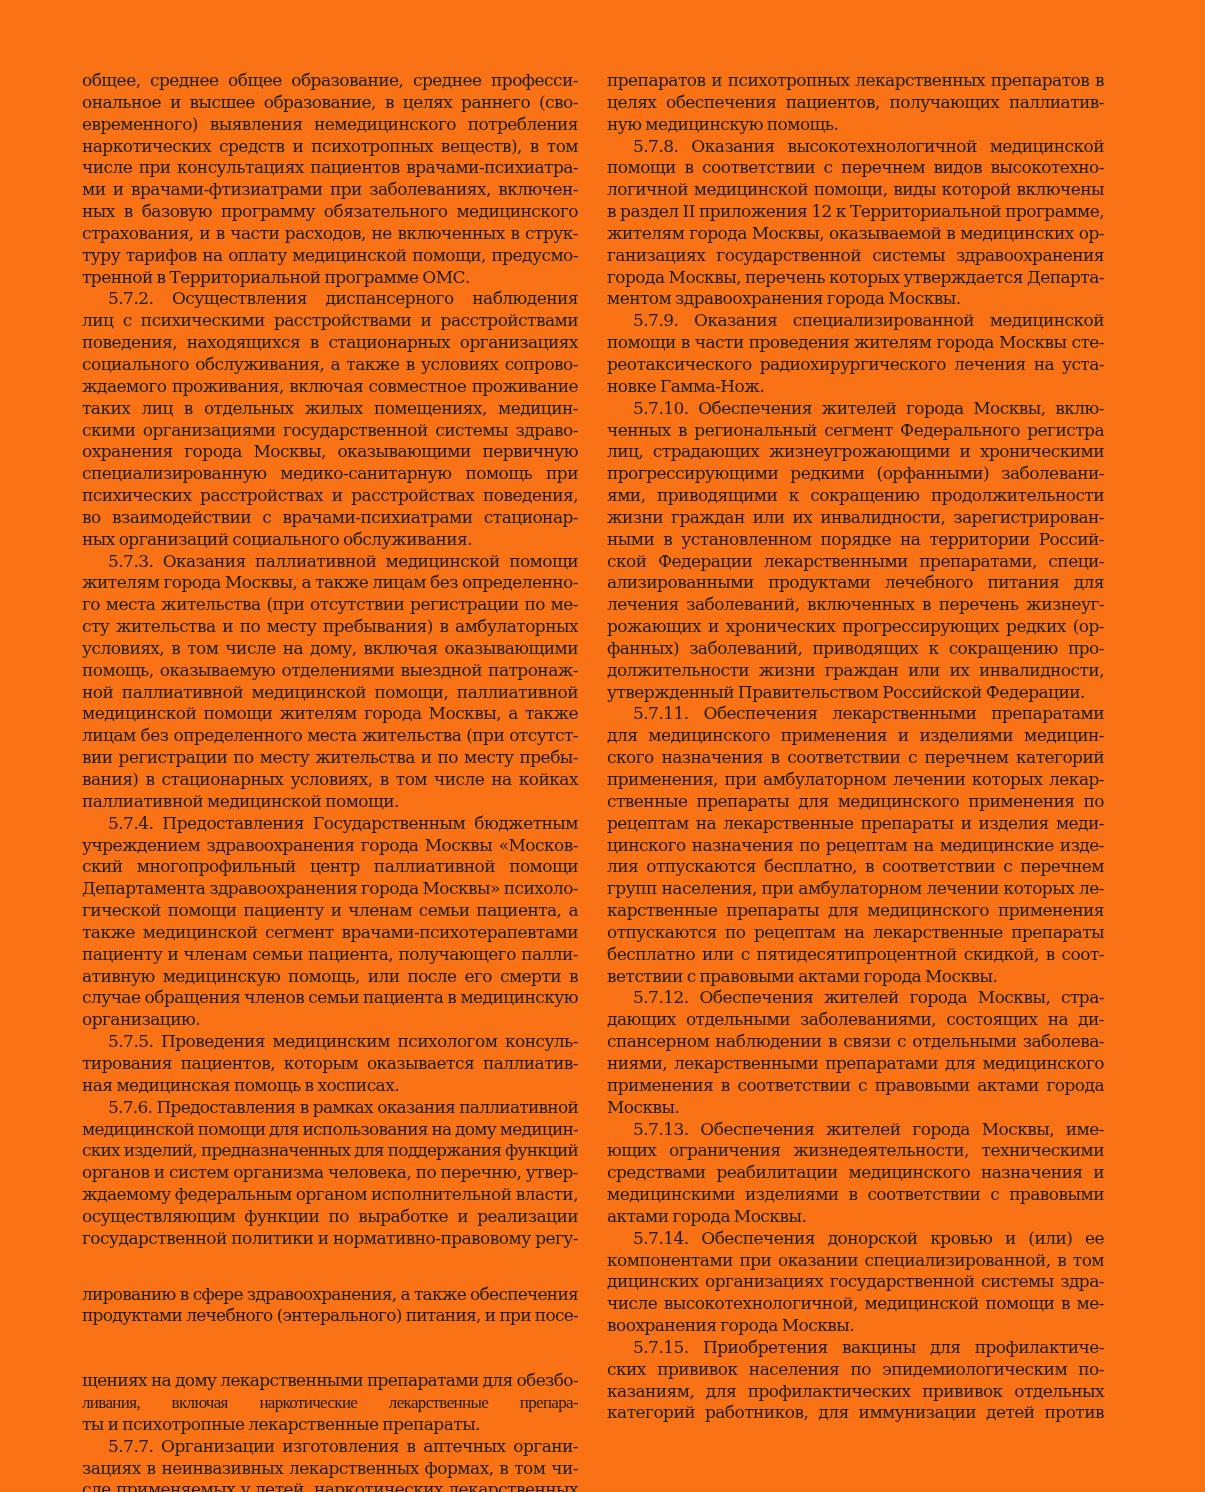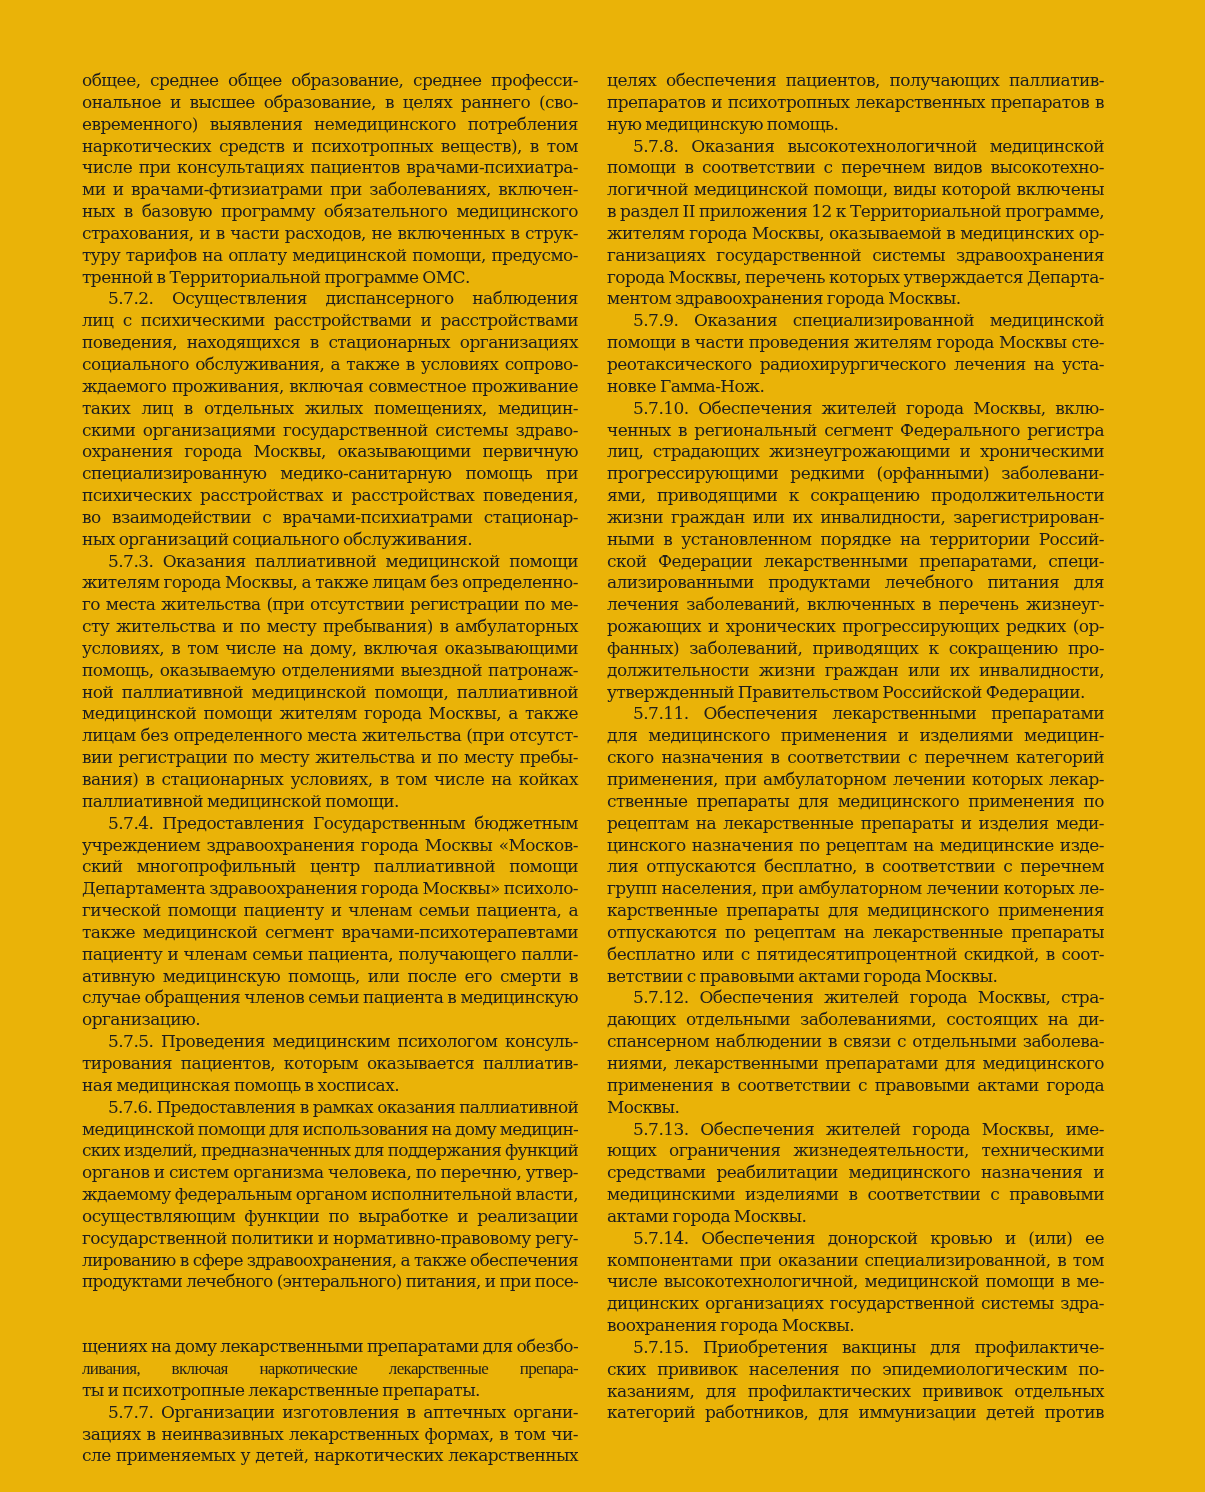--- a/index.html
+++ b/index.html
@@ -1,17 +1,17 @@
 <!DOCTYPE html>
 <html><head>
 <meta charset="utf-8">
 <style>
   html, body { margin: 0; padding: 0; background: #ffffff; }
   body { width: 1205px; height: 1492px; position: relative; overflow: hidden; }
-  .page { position: absolute; left: 0; top: 0; width: 1205px; height: 1492px; background: #eab308; }
+  .page { position: absolute; left: 0; top: 0; width: 1205px; height: 1492px; background: #f97316; }
   .col {
     position: absolute;
     top: 70px;
     font-family: "DejaVu Serif", "Liberation Serif", serif;
     font-size: 17px;
     color: #1e1e1e;
     letter-spacing: -0.55px;
     word-spacing: -1px;
   }
   .col-left { left: 82px; width: 496px; }
@@ -80,32 +80,32 @@
       <span class="line indent">5.7.5. Проведения медицинским психологом консуль-</span>
       <span class="line">тирования пациентов, которым оказывается паллиатив-</span>
       <span class="line last">ная медицинская помощь в хосписах.</span>
       <span class="line indent" style="letter-spacing: -0.75px;">5.7.6. Предоставления в рамках оказания паллиативной</span>
       <span class="line" style="letter-spacing: -0.75px;">медицинской помощи для использования на дому медицин-</span>
       <span class="line" style="letter-spacing: -0.85px;">ских изделий, предназначенных для поддержания функций</span>
       <span class="line">органов и систем организма человека, по перечню, утвер-</span>
       <span class="line">ждаемому федеральным органом исполнительной власти,</span>
       <span class="line">осуществляющим функции по выработке и реализации</span>
       <span class="line">государственной политики и нормативно-правовому регу-</span>
-      <span class="line" style="letter-spacing: -0.75px;">лированию в сфере здравоохранения, а также обеспечения</span>
+      <span class="line" style="letter-spacing: -0.75px; margin-top: 34px;">лированию в сфере здравоохранения, а также обеспечения</span>
       <span class="line" style="letter-spacing: -0.75px;">продуктами лечебного (энтерального) питания, и при посе-</span>
       <span class="line" style="letter-spacing: -0.65px; margin-top: 43px;">щениях на дому лекарственными препаратами для обезбо-</span>
       <span class="line" style="letter-spacing: -0.65px; font-family: Liberation Serif, serif;">ливания, включая наркотические лекарственные препара-</span>
       <span class="line last">ты и психотропные лекарственные препараты.</span>
       <span class="line indent">5.7.7. Организации изготовления в аптечных органи-</span>
       <span class="line">зациях в неинвазивных лекарственных формах, в том чи-</span>
       <span class="line">сле применяемых у детей, наркотических лекарственных</span>
     </div>
   <div class="col col-right" id="col-right">
+      <span class="line">препаратов и психотропных лекарственных препаратов в</span>
       <span class="line">целях обеспечения пациентов, получающих паллиатив-</span>
-      <span class="line">препаратов и психотропных лекарственных препаратов в</span>
       <span class="line last">ную медицинскую помощь.</span>
       <span class="line indent">5.7.8. Оказания высокотехнологичной медицинской</span>
       <span class="line">помощи в соответствии с перечнем видов высокотехно-</span>
       <span class="line">логичной медицинской помощи, виды которой включены</span>
       <span class="line">в раздел II приложения 12 к Территориальной программе,</span>
       <span class="line">жителям города Москвы, оказываемой в медицинских ор-</span>
       <span class="line">ганизациях государственной системы здравоохранения</span>
       <span class="line">города Москвы, перечень которых утверждается Департа-</span>
       <span class="line last">ментом здравоохранения города Москвы.</span>
       <span class="line indent">5.7.9. Оказания специализированной медицинской</span>
@@ -145,21 +145,21 @@
       <span class="line">ниями, лекарственными препаратами для медицинского</span>
       <span class="line">применения в соответствии с правовыми актами города</span>
       <span class="line last">Москвы.</span>
       <span class="line indent">5.7.13. Обеспечения жителей города Москвы, име-</span>
       <span class="line">ющих ограничения жизнедеятельности, техническими</span>
       <span class="line">средствами реабилитации медицинского назначения и</span>
       <span class="line">медицинскими изделиями в соответствии с правовыми</span>
       <span class="line last">актами города Москвы.</span>
       <span class="line indent">5.7.14. Обеспечения донорской кровью и (или) ее</span>
       <span class="line">компонентами при оказании специализированной, в том</span>
+      <span class="line">дицинских организациях государственной системы здра-</span>
       <span class="line">числе высокотехнологичной, медицинской помощи в ме-</span>
-      <span class="line">дицинских организациях государственной системы здра-</span>
       <span class="line last">воохранения города Москвы.</span>
       <span class="line indent">5.7.15. Приобретения вакцины для профилактиче-</span>
       <span class="line">ских прививок населения по эпидемиологическим по-</span>
       <span class="line">казаниям, для профилактических прививок отдельных</span>
       <span class="line">категорий работников, для иммунизации детей против</span>
     </div>
 </div>
 
 </body></html>

